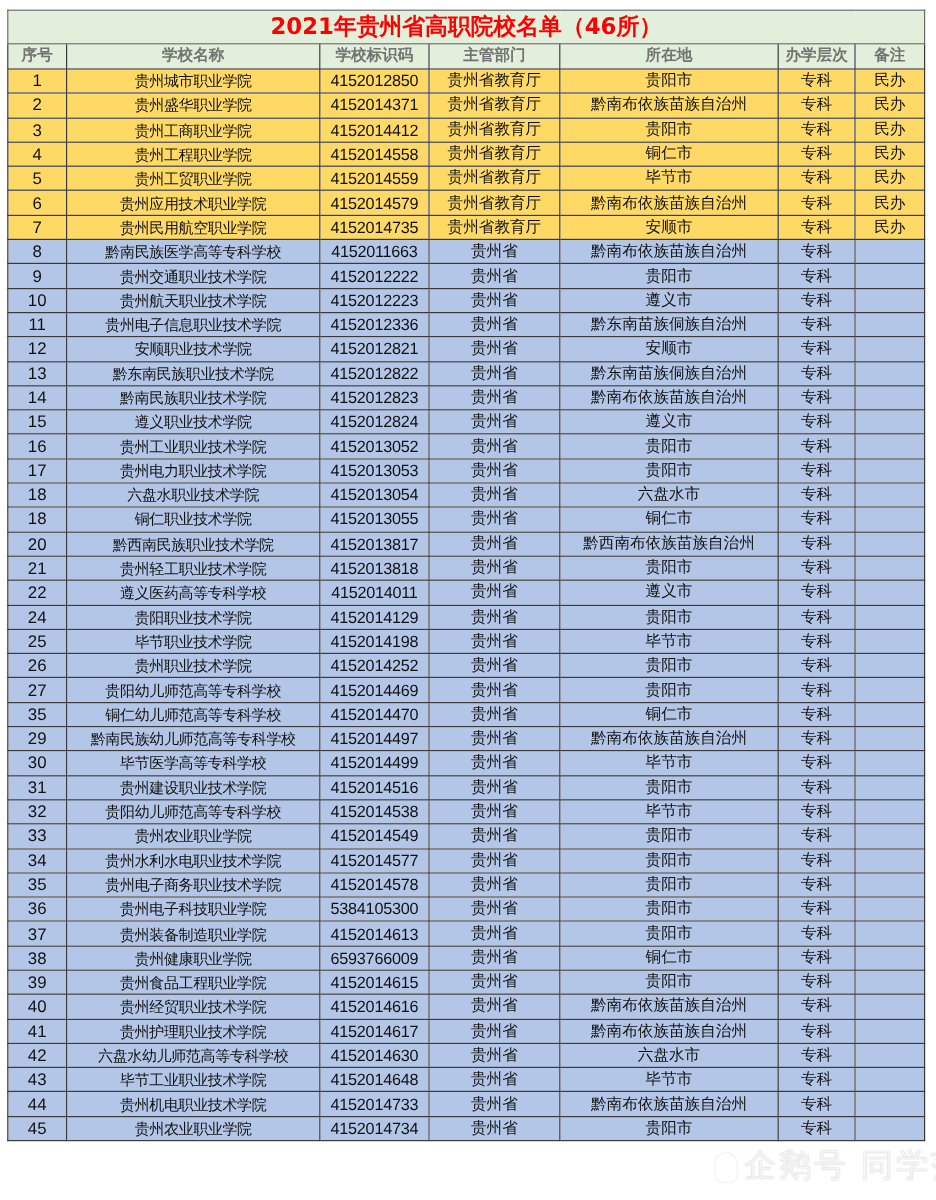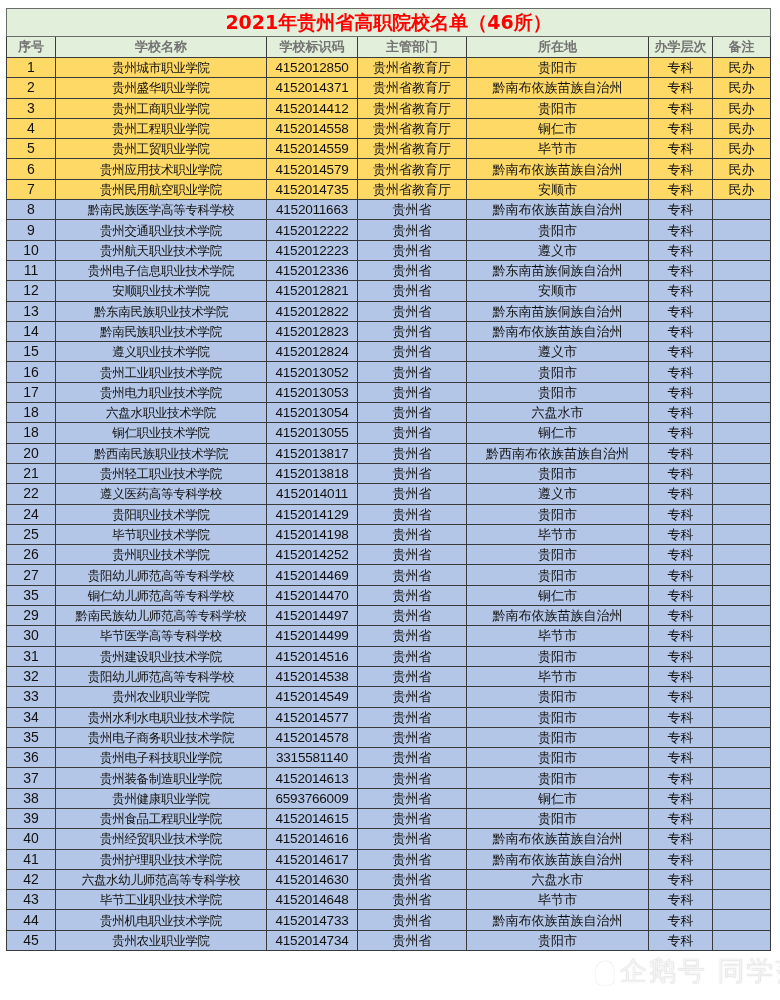--- a/index.html
+++ b/index.html
@@ -348,21 +348,21 @@
           <td class="name">贵州电子商务职业技术学院</td>
           <td class="code">4152014578</td>
           <td class="dept">贵州省</td>
           <td class="loc">贵阳市</td>
           <td class="level">专科</td>
           <td class="note"></td>
         </tr>
         <tr class="public">
           <td class="num">36</td>
           <td class="name">贵州电子科技职业学院</td>
-          <td class="code">3315581140</td>
+          <td class="code">5384105300</td>
           <td class="dept">贵州省</td>
           <td class="loc">贵阳市</td>
           <td class="level">专科</td>
           <td class="note"></td>
         </tr>
         <tr class="public">
           <td class="num">37</td>
           <td class="name">贵州装备制造职业学院</td>
           <td class="code">4152014613</td>
           <td class="dept">贵州省</td>

